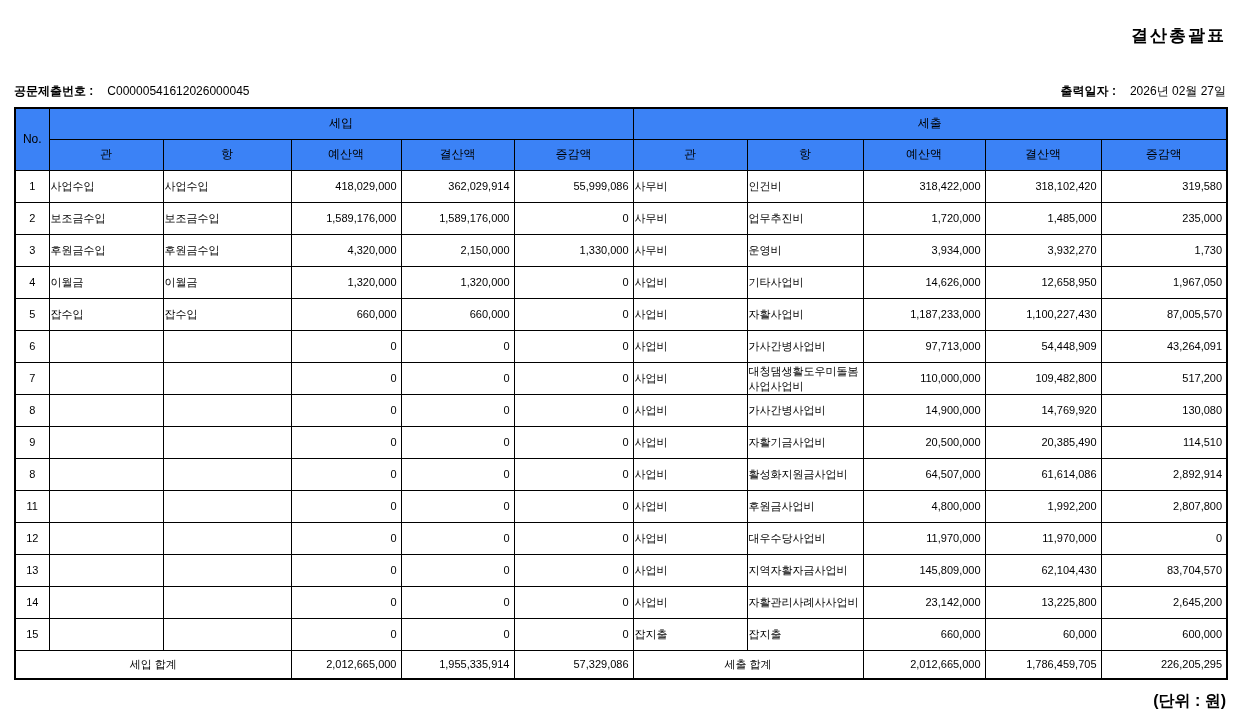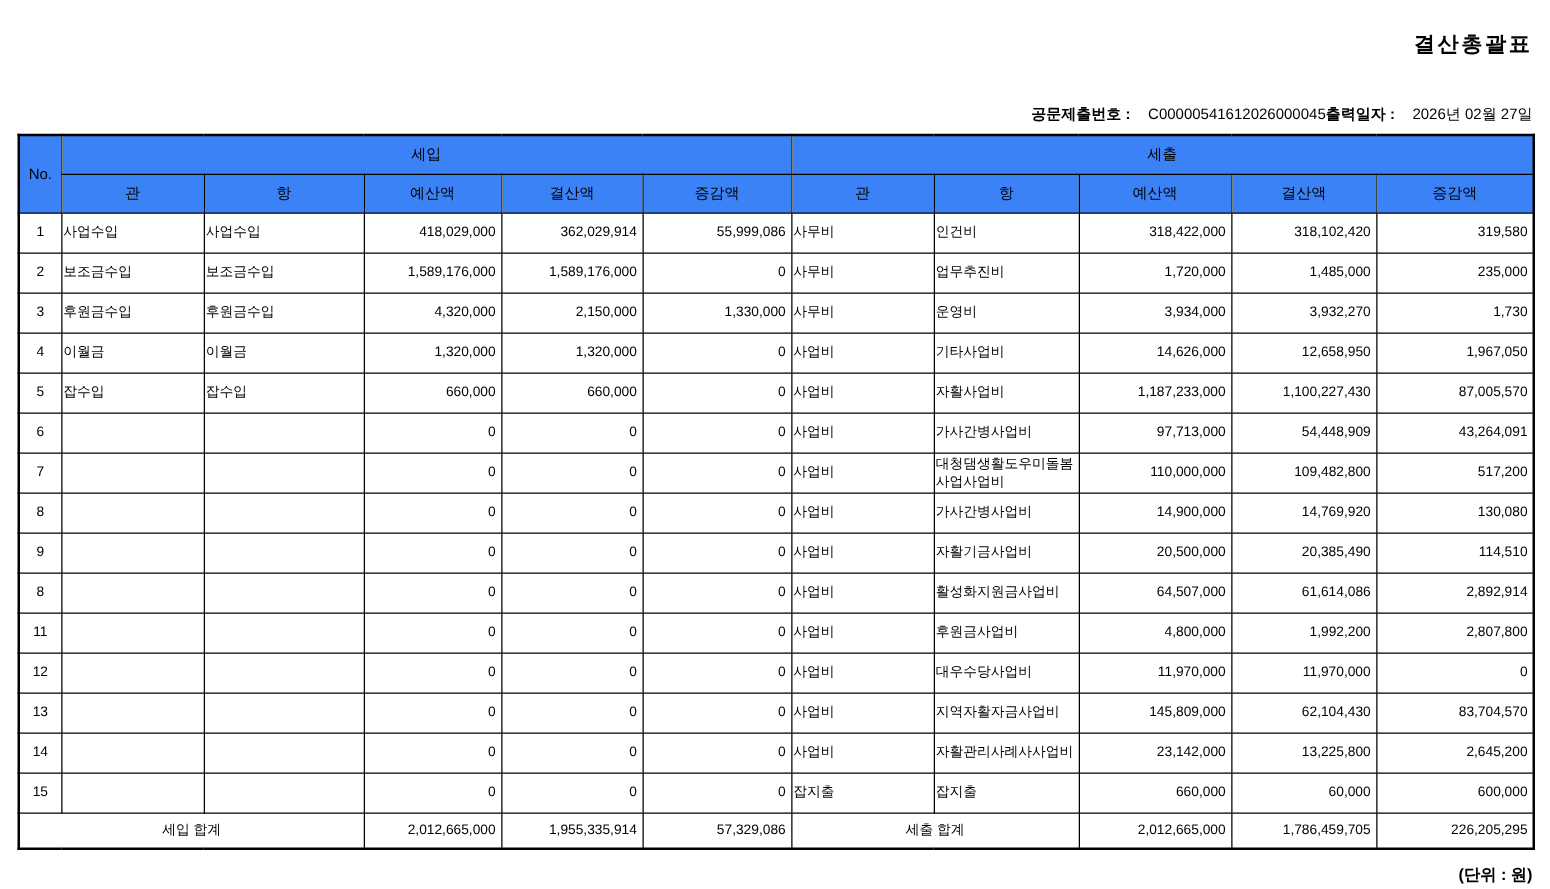--- a/index.html
+++ b/index.html
@@ -20,21 +20,21 @@
   .title {
     text-align: right;
     font-size: 17px;
     font-weight: bold;
     letter-spacing: 2px;
     margin: 0;
     padding-top: 24px;
   }
   .meta-row {
     display: flex;
-    justify-content: flex-end;
+    justify-content: space-between;
     align-items: baseline;
     font-size: 12px;
     margin-top: 36px;
     margin-bottom: 7px;
   }
   .meta-label { font-weight: bold; }
   .meta-value { margin-left: 14px; }
   table.report {
     width: 1212px;
     border-collapse: collapse;
@@ -58,21 +58,21 @@
   }
   tbody td { height: 29px; vertical-align: middle; }
   td.no  { text-align: center; }
   td.txt { text-align: left;  padding: 1px 1px; }
   td.num { text-align: right; padding: 1px 4px; }
   tfoot td { height: 25px; vertical-align: middle; }
   td.total-label { text-align: center; }
   .unit-note {
     text-align: right;
     font-weight: bold;
-    font-size: 13px;
+    font-size: 16px;
     margin-top: 11px;
   }
 </style>
 </head>
 <body>
 
 <div class="page">
 
   <h1 class="title">결산총괄표</h1>
 

